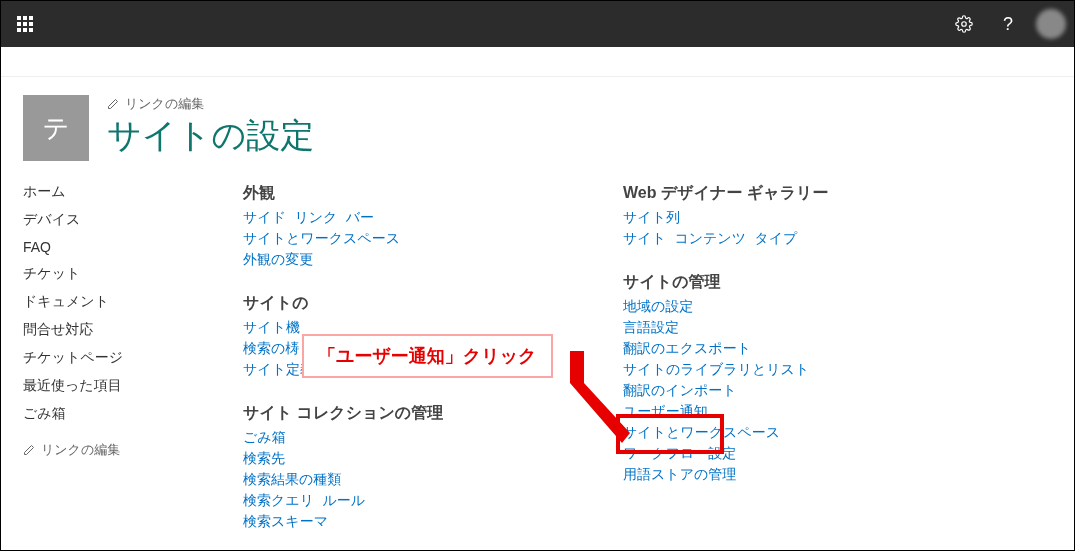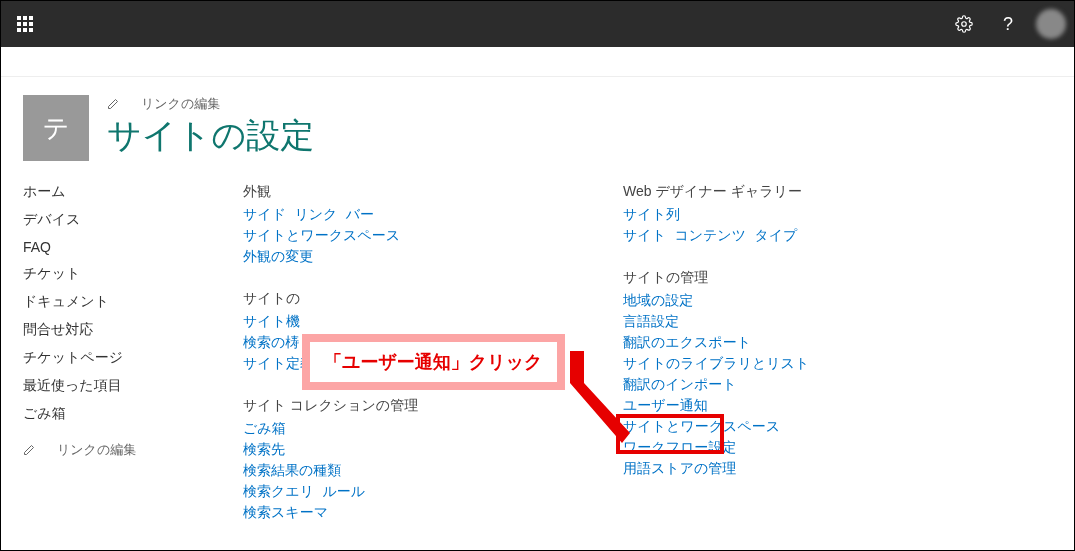--- a/index.html
+++ b/index.html
@@ -8,33 +8,33 @@
     .topbar-left, .topbar-right { display: flex; align-items: center; gap: 12px; }
     .waffle { width: 32px; height: 32px; display: grid; grid-template-columns: repeat(3, 4px); grid-template-rows: repeat(3, 4px); gap: 2px; align-content: center; justify-content: center; cursor: pointer; }
     .waffle span { background: #fff; width: 4px; height: 4px; }
     .icon-btn { width: 32px; height: 32px; display: flex; align-items: center; justify-content: center; color: #fff; cursor: pointer; }
     .icon-btn svg { width: 18px; height: 18px; }
     .avatar { width: 30px; height: 30px; background: #888; border-radius: 50%; filter: blur(2px); }
     .subbar { height: 30px; border-bottom: 1px solid #eee; }
     .header { display: flex; align-items: flex-start; padding: 18px 0 16px 22px; gap: 18px; }
     .site-tile { width: 66px; height: 66px; background: #999; color: #fff; display: flex; align-items: center; justify-content: center; font-size: 26px; }
     .header-text { display: flex; flex-direction: column; gap: 2px; }
-    .edit-links { display: flex; align-items: center; gap: 22px; color: #666; font-size: 13px; cursor: pointer; }
+    .edit-links { display: flex; align-items: center; gap: 6px; color: #666; font-size: 13px; cursor: pointer; }
     .edit-links svg { width: 12px; height: 12px; }
     .page-title { font-size: 34px; font-weight: 300; color: #0f766e; line-height: 1.2; }
     .content { display: flex; padding: 6px 0 0 22px; }
     .leftnav { width: 220px; display: flex; flex-direction: column; align-items: flex-start; gap: 10px; font-size: 14px; color: #333; }
     .leftnav a { color: #333; text-decoration: none; cursor: pointer; }
     .leftnav .edit-links { margin-top: 8px; }
     .settings { flex: 1; display: flex; }
     .col { width: 380px; }
     .section { margin-bottom: 22px; }
-    .section h3 { font-size: 14px; font-weight: 400; color: #444; margin-bottom: 4px; }
+    .section h3 { font-size: 16px; font-weight: 700; color: #444; margin-bottom: 4px; }
     .section a { display: block; font-size: 14px; color: #0072c6; text-decoration: none; line-height: 1.5; cursor: pointer; font-family: Liberation Mono, monospace; }
-    .callout-box { position: absolute; border: 8px solid #fca5a5; background: #fff; padding: 8px 14px; font-size: 18px; color: #e60000; font-weight: bold; z-index: 10; }
+    .callout-box { position: absolute; border: 2px solid #fca5a5; background: #fff; padding: 8px 14px; font-size: 18px; color: #e60000; font-weight: bold; z-index: 10; }
     .callout-target { position: absolute; border: 4px solid #e60000; z-index: 9; }
     .arrow { position: absolute; z-index: 9; }
     .help-q { font-size: 18px; font-weight: 400; }
   </style>
 </head>
 <body>
 
 <div class="topbar">
   <div class="topbar-left">
     <div class="waffle">

